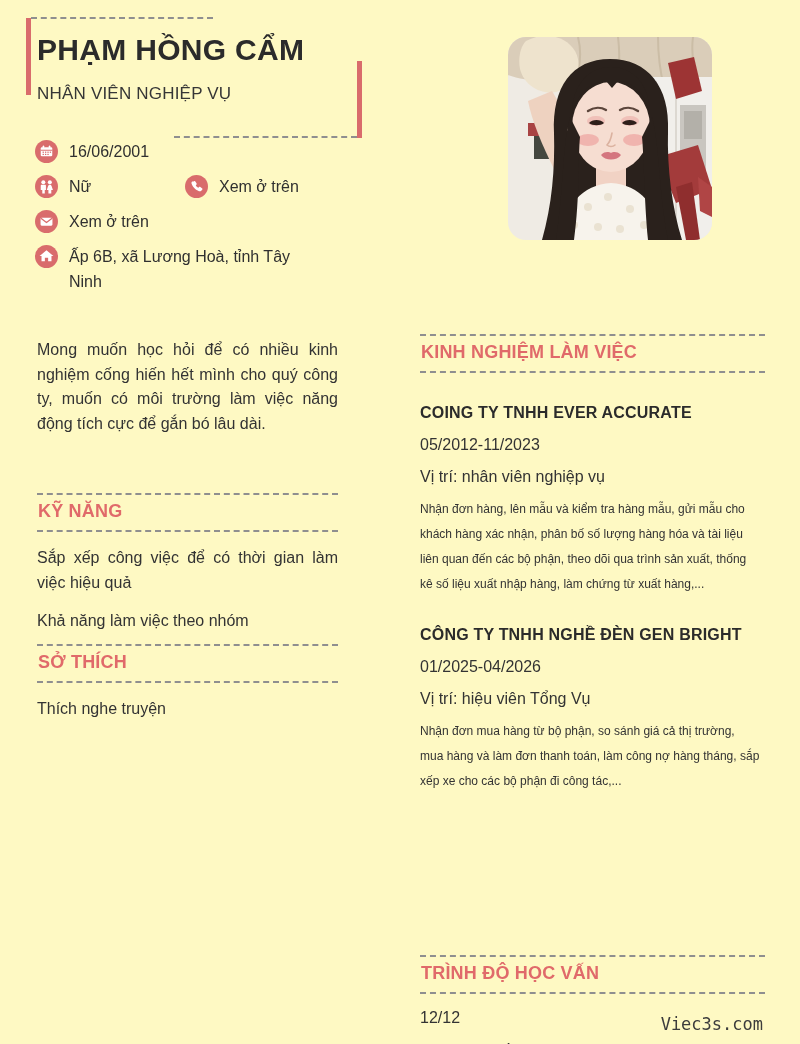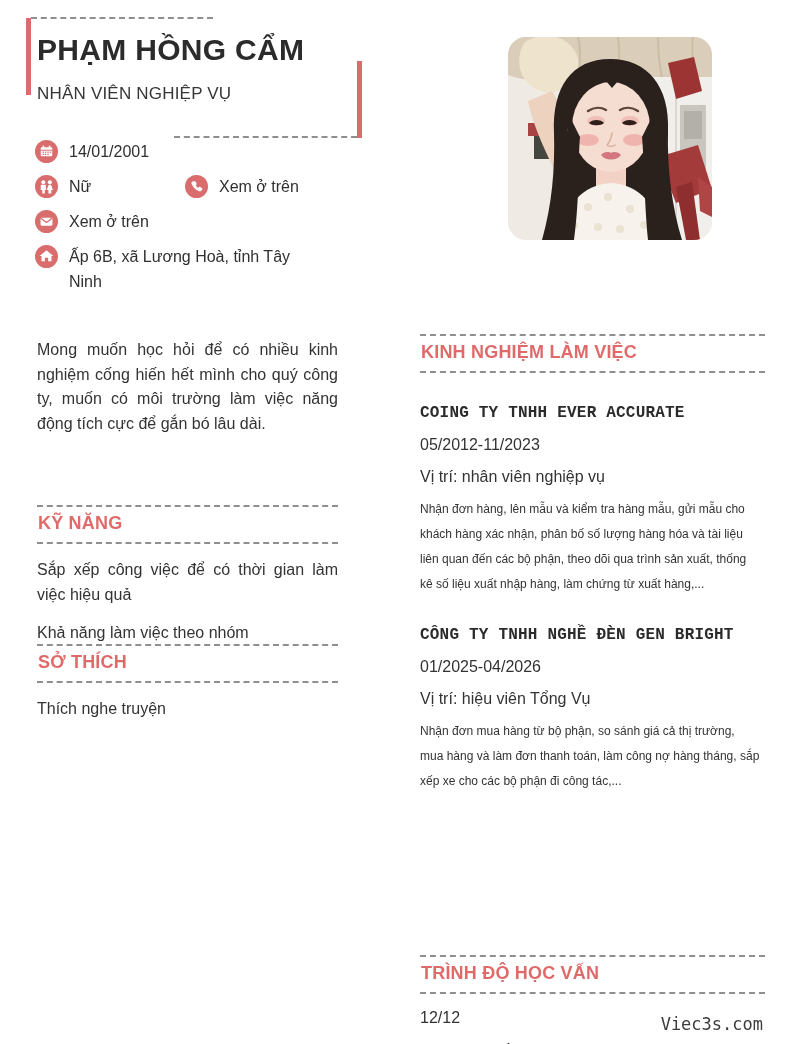--- a/index.html
+++ b/index.html
@@ -1,19 +1,19 @@
 <!DOCTYPE html>
 <html><head>
 <meta charset="utf-8">
 <style>
   * { margin:0; padding:0; box-sizing:border-box; }
   html,body { background:#cfcfcf; }
   .page {
     position:relative; width:800px; height:1044px; margin:0 auto;
-    background:#ffffff; overflow:hidden;
+    background:#fef9c3; overflow:hidden;
     font-family:"Liberation Sans","DejaVu Sans",sans-serif; color:#303030;
   }
   
   .bar-left  { position:absolute; left:26px;  top:18px; width:5px; height:77px; background:#d96c6c; }
   .bar-right { position:absolute; left:357px; top:61px; width:5px; height:77px; background:#d96c6c; }
   .dash-top    { position:absolute; left:31px;  top:17px;  width:182px; border-top:2px dashed #8f8f8f; }
   .dash-bottom { position:absolute; left:174px; top:136px; width:183px; border-top:2px dashed #8f8f8f; }
   .person-name  { position:absolute; left:37px; top:33px; font-size:30px; font-weight:bold; color:#2b2b2b; letter-spacing:.3px; }
   .person-title { position:absolute; left:37px; top:84px; font-size:17px; color:#363636; letter-spacing:.2px; }
   
@@ -23,32 +23,32 @@
   .c-ico svg { width:100%; height:100%; display:block; }
   .c-sub { position:absolute; left:150px; top:0; display:flex; gap:11px; }
   .c-text { max-width:238px; }
   
   .section { position:absolute; }
   .sec-head {
     border-top:2px dashed #8f8f8f; border-bottom:2px dashed #8f8f8f;
     padding:6px 1px 8px; font-size:18px; font-weight:bold; color:#e06a6a; letter-spacing:.2px;
   }
   #objective { left:37px; top:324px; width:301px; }
-  #skills    { left:37px; top:505px; width:301px; }
+  #skills    { left:37px; top:493px; width:301px; }
   #hobbies   { left:37px; top:644px; width:301px; }
   .sec-par { margin-top:14px; font-size:16px; line-height:24.6px; text-align:justify; color:#333; }
   .sec-item { margin-top:13px; font-size:16px; line-height:25px; color:#333; text-align:justify; }
   
   .photo { position:absolute; left:508px; top:37px; width:204px; height:203px; border-radius:18px; overflow:hidden; }
   .photo svg { width:100%; height:100%; display:block; }
   #experience { left:420px; top:334px; width:345px; }
   #education  { left:420px; top:955px; width:345px; }
   .job { margin-top:31px; }
   .job + .job { margin-top:29px; }
-  .job-company { font-size:16px; font-weight:bold; color:#2b2b2b; letter-spacing:.2px;font-family:Liberation Mono, monospace; }
+  .job-company { font-size:16px; font-weight:bold; color:#2b2b2b; letter-spacing:.2px; }
   .job-period, .job-position { margin-top:14px; font-size:16px; color:#333; }
   .job-desc { margin-top:11px; font-size:12px; line-height:25px; color:#333; width:340px; }
   .edu-item { margin-top:15px; font-size:16px; color:#333; }
   .watermark {
     position:absolute; right:37px; top:1014px; font-size:17px; color:#3c3c3c;
     font-family:"DejaVu Sans Mono","Liberation Mono",monospace;
   }
 </style>
 </head>
 <body>
@@ -75,21 +75,21 @@
               <rect x="7.9" y="12.1" width="1.4" height="1.3"></rect>
               <rect x="10.4" y="12.1" width="1.4" height="1.3"></rect>
               <rect x="12.9" y="12.1" width="1.4" height="1.3"></rect>
               <rect x="15.4" y="12.1" width="1.4" height="1.3"></rect>
               <rect x="7.9" y="14.4" width="1.4" height="1.3"></rect>
               <rect x="10.4" y="14.4" width="1.4" height="1.3"></rect>
               <rect x="12.9" y="14.4" width="1.4" height="1.3"></rect>
             </g>
           </svg>
       </span>
-      <span class="c-text">14/01/2001</span>
+      <span class="c-text">16/06/2001</span>
     </li>
     <li class="c-row">
       <span class="c-ico">
         <svg viewBox="0 0 24 24">
             <circle cx="12" cy="12" r="12" fill="#d96c6c"></circle>
             <g fill="#fff">
               <circle cx="8.7" cy="7.5" r="2.1"></circle>
               <path d="M7 10.3h3.4c.6 0 1 .5 1 1v4.4h-1.2v3.5H7.6v-3.5H6v-4.4c0-.5.4-1 1-1z"></path>
               <circle cx="15.5" cy="7.5" r="2.1"></circle>
               <path d="M15.5 10.1c.8 0 1.5.5 1.8 1.3l1.4 4.3h-1.7v3.5h-3v-3.5h-1.7l1.4-4.3c.3-.8 1-1.3 1.8-1.3z"></path>

